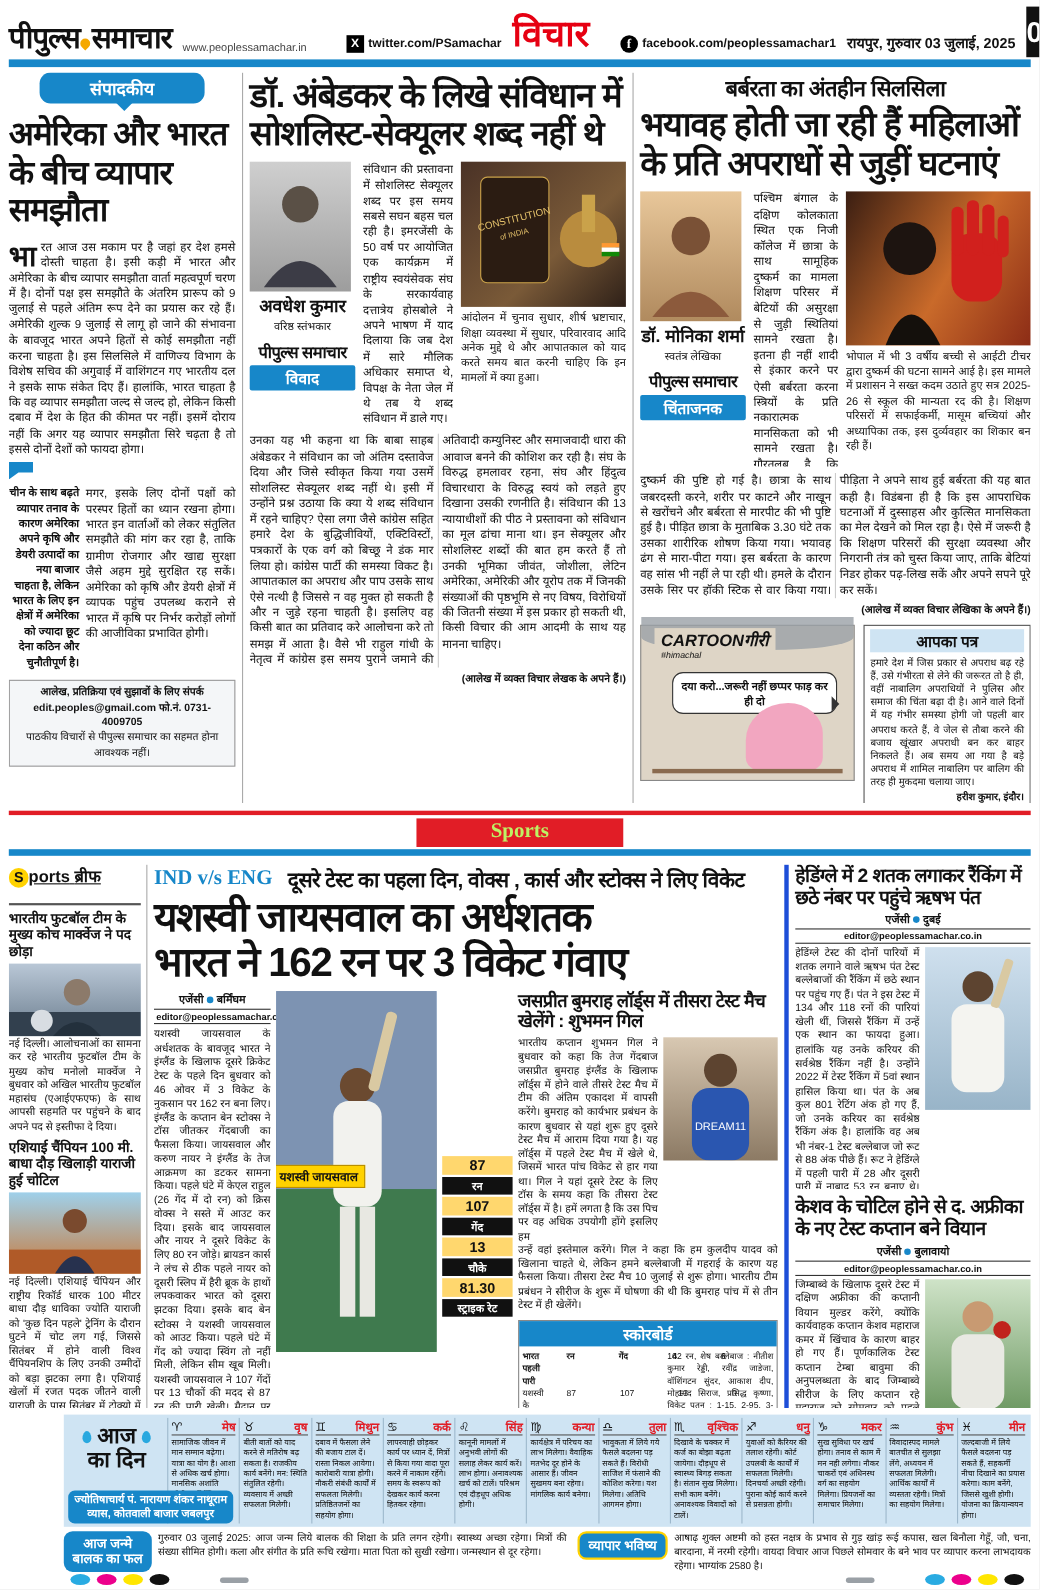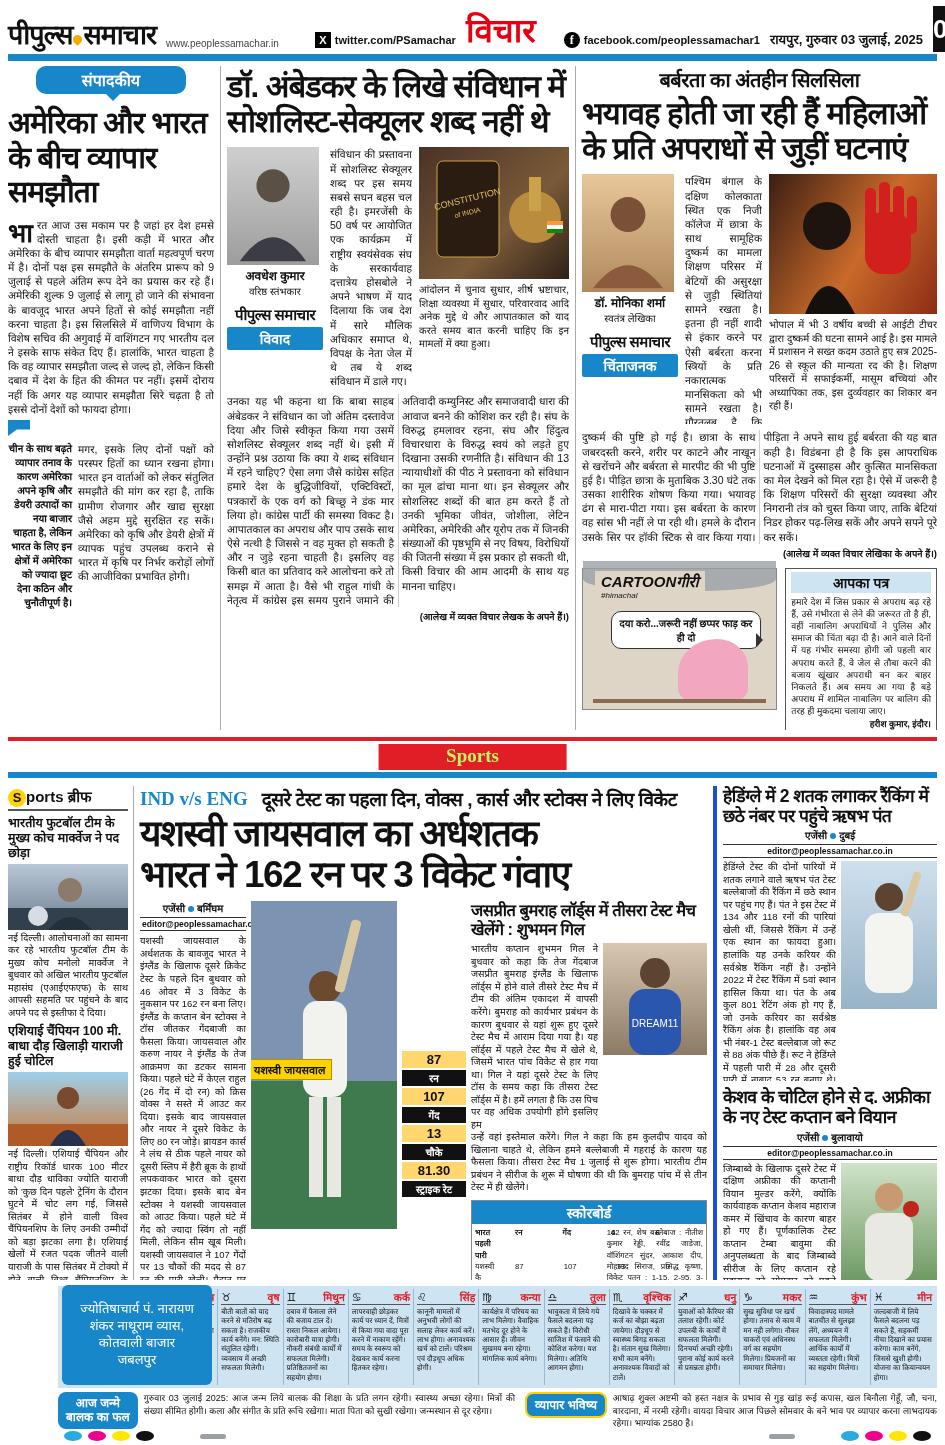--- a/index.html
+++ b/index.html
@@ -44,21 +44,21 @@
   .side-note { width:64px; flex:none; font-size:10px; font-weight:bold; line-height:1.4; text-align:right; }
   .pull-mark { width:22px; height:16px; background:#1787c9; clip-path:polygon(0 0,100% 0,100% 60%,40% 60%,0 100%); margin:4px 0; }
   .contact-box { border:1px solid #999; background:#f4f6f8; font-size:9.5px; text-align:center;
                  padding:4px 3px; margin-top:8px; line-height:1.45; }
   .contact-box b { display:block; }
 
   .kicker { font-size:20px; font-weight:bold; text-align:center; letter-spacing:-0.5px; }
   .big-head { font-size:31px; line-height:1.12; font-weight:bold; letter-spacing:-1px; margin:4px 0 8px; }
   .author-col { width:96px; flex:none; text-align:center; }
   .author-photo { width:92px; height:118px; display:block; }
-  .author-name { font-size:12px; font-weight:bold; margin-top:2px; }
+  .author-name { font-size:16px; font-weight:bold; margin-top:2px; }
   .author-role { font-size:10px; }
   .brand { font-size:15px; font-weight:bold; letter-spacing:-0.5px; margin-top:6px; white-space:nowrap; }
   .badge-blue { background:#1787c9; color:#fff; font-size:14px; font-weight:bold; text-align:center;
                 padding:2px 0; margin-top:3px; border-radius:2px; }
   .art-row { display:flex; gap:7px; }
   .art-col { flex:1; min-width:0; }
   .two-col { column-count:2; column-gap:8px; column-rule:1px solid #ccc; margin-top:6px; }
   .endnote { font-size:9.5px; font-weight:bold; text-align:right; margin-top:3px; }
   .img-caption { font-size:10px; line-height:1.35; text-align:justify; margin-top:4px; }
 
@@ -88,21 +88,21 @@
   .sports-banner { position:absolute; top:744px; left:50%; transform:translateX(-50%); background:#e11d26;
                    color:#bef264; font-family:"Liberation Serif",serif; font-weight:bold; font-size:19px;
                    padding:1px 68px 3px; }
   .blue-rule2 { position:absolute; top:772px; left:8px; right:8px; height:6px; background:#1787c9; }
 
   #sports { position:absolute; top:786px; left:8px; right:8px; height:494px; display:flex; overflow:hidden; }
   .brief-col { width:126px; flex:none; padding-right:5px; border-right:1px solid #aaa; }
   .sports-main { flex:1; min-width:0; padding:0 6px; }
   .sright-col { width:224px; flex:none; border-left:4px solid #1d4ed8; padding-left:6px; }
 
-  .brief-head { font-size:15px; font-weight:bold; border-bottom:2px solid #555; padding-bottom:2px; }
+  .brief-head { font-size:15px; font-weight:bold; border-bottom:2px solid #555; padding-bottom:14px;text-decoration:underline; }
   .s-circle { display:inline-flex; width:18px; height:18px; background:#ffd200; border-radius:50%;
               align-items:center; justify-content:center; font-size:13px; font-weight:bold; }
   .brief-art-head { font-size:12.5px; font-weight:bold; line-height:1.2; margin:5px 0 3px; }
   .brief-photo { width:100%; height:66px; margin:2px 0; }
   .small-txt { font-size:9.5px; line-height:1.32; text-align:justify; }
 
   .ind-eng { color:#1787c9; font-size:19px; font-weight:bold; font-family:"Liberation Serif",serif; }
   .match-kicker { font-size:19px; font-weight:bold; letter-spacing:-0.5px; }
   .match-head { font-size:37px; font-weight:bold; letter-spacing:-1.5px; line-height:1.1; margin:2px 0 6px; }
   .byline { font-size:10px; font-weight:bold; text-align:center; }
@@ -137,21 +137,21 @@
   .pant-photo { width:96px; height:148px; flex:none; }
   .mulder-photo { width:96px; height:118px; flex:none; }
 
   
   #horoscope { position:absolute; top:1286px; left:58px; right:8px; height:102px; background:#cfe4f3;
                display:flex; padding:3px 2px; }
   .h-left { width:92px; flex:none; text-align:center; position:relative; }
   .h-title { font-size:20px; font-weight:bold; line-height:1.1; margin-top:6px; }
   .drop { display:inline-block; width:8px; height:11px; background:#29a8df; border-radius:50% 50% 50% 50%/60% 60% 40% 40%; }
   .astro-badge { position:absolute; left:2px; right:-60px; bottom:0; background:#1787c9; color:#fff;
-                 font-size:13px; font-weight:normal; border-radius:6px; padding:16px; line-height:1.3; z-index:2; }
+                 font-size:10px; font-weight:bold; border-radius:6px; padding:2px; line-height:1.3; z-index:2; }
   .sign { flex:1; min-width:0; border-left:1px solid #9db8cc; padding:1px 3px; }
   .sign-top { display:flex; align-items:center; gap:2px; border-bottom:1px solid #555; }
   .sign-glyph { font-size:11px; }
   .sign-name { color:#e11d26; font-weight:bold; font-size:10.5px; margin-left:auto; }
   .sign-txt { font-size:7.2px; line-height:1.3; margin-top:2px; }
 
   
   #bottom-strip { position:absolute; top:1392px; left:58px; right:8px; height:44px; display:flex; gap:10px; }
   .b-cell { display:flex; gap:6px; align-items:flex-start; }
   .b-badge { background:#1787c9; color:#fff; font-size:12px; font-weight:bold; text-align:center;
@@ -194,20 +194,25 @@
     <article class="ed-col">
       <div class="ed-tab">संपादकीय</div>
       <h1 class="ed-head">अमेरिका और भारत के बीच व्यापार समझौता</h1>
       <div class="body-txt">
         <span class="dropcap">भा</span><span>रत आज उस मकाम पर है जहां हर देश हमसे दोस्ती चाहता है। इसी कड़ी में भारत और अमेरिका के बीच व्यापार समझौता वार्ता महत्वपूर्ण चरण में है। दोनों पक्ष इस समझौते के अंतरिम प्रारूप को 9 जुलाई से पहले अंतिम रूप देने का प्रयास कर रहे हैं। अमेरिकी शुल्क 9 जुलाई से लागू हो जाने की संभावना के बावजूद भारत अपने हितों से कोई समझौता नहीं करना चाहता है। इस सिलसिले में वाणिज्य विभाग के विशेष सचिव की अगुवाई में वाशिंगटन गए भारतीय दल ने इसके साफ संकेत दिए हैं। हालांकि, भारत चाहता है कि वह व्यापार समझौता जल्द से जल्द हो, लेकिन किसी दबाव में देश के हित की कीमत पर नहीं। इसमें दोराय नहीं कि अगर यह व्यापार समझौता सिरे चढ़ता है तो इससे दोनों देशों को फायदा होगा।</span>
       </div>
       <div class="pull-mark"></div>
       <div class="ed-flex">
         <div class="side-note">चीन के साथ बढ़ते व्यापार तनाव के कारण अमेरिका अपने कृषि और डेयरी उत्पादों का नया बाजार चाहता है, लेकिन भारत के लिए इन क्षेत्रों में अमेरिका को ज्यादा छूट देना कठिन और चुनौतीपूर्ण है।</div>
         <div class="body-txt" style="flex:1">मगर, इसके लिए दोनों पक्षों को परस्पर हितों का ध्यान रखना होगा। भारत इन वार्ताओं को लेकर संतुलित समझौते की मांग कर रहा है, ताकि ग्रामीण रोजगार और खाद्य सुरक्षा जैसे अहम मुद्दे सुरक्षित रह सकें। अमेरिका को कृषि और डेयरी क्षेत्रों में व्यापक पहुंच उपलब्ध कराने से भारत में कृषि पर निर्भर करोड़ों लोगों की आजीविका प्रभावित होगी।</div>
+      </div>
+      <div class="contact-box">
+        <b>आलेख, प्रतिक्रिया एवं सुझावों के लिए संपर्क</b>
+        <b>edit.peoples@gmail.com फो.नं. 0731-4009705</b>
+        <span>पाठकीय विचारों से पीपुल्स समाचार का सहमत होना आवश्यक नहीं।</span>
       </div>
     </article>
 
     <div class="vdiv"></div>
 
     <article class="mid-col">
       <h2 class="big-head">डॉ. अंबेडकर के लिखे संविधान में सोशलिस्ट-सेक्यूलर शब्द नहीं थे</h2>
       <div class="art-row">
         <div class="author-col">
           <span class="photo author-photo" style="background:linear-gradient(#cfcfcf,#9d9d9d)">
@@ -379,21 +384,21 @@
           <div class="sub-row">
             <p class="small-txt" style="flex:1;max-height:196px;overflow:hidden">भारतीय कप्तान शुभमन गिल ने बुधवार को कहा कि तेज गेंदबाज जसप्रीत बुमराह इंग्लैंड के खिलाफ लॉर्ड्स में होने वाले तीसरे टेस्ट मैच में टीम की अंतिम एकादश में वापसी करेंगे। बुमराह को कार्यभार प्रबंधन के कारण बुधवार से यहां शुरू हुए दूसरे टेस्ट मैच में आराम दिया गया है। यह लॉर्ड्स में पहले टेस्ट मैच में खेले थे, जिसमें भारत पांच विकेट से हार गया था। गिल ने यहां दूसरे टेस्ट के लिए टॉस के समय कहा कि तीसरा टेस्ट लॉर्ड्स में है। हमें लगता है कि उस पिच पर वह अधिक उपयोगी होंगे इसलिए हम</p>
             <span class="photo bumrah-photo" style="background:linear-gradient(#d8c8b2,#8c7a64)">
               <svg viewBox="0 0 104 112">
                   <circle cx="52" cy="30" r="15" fill="#5d4430"></circle>
                   <rect x="26" y="46" width="52" height="66" rx="16" fill="#2a56b0"></rect>
                   <text x="52" y="84" fill="#fff" font-size="10" text-anchor="middle">DREAM11</text>
                 </svg>
             </span>
           </div>
-          <p class="small-txt" style="max-height:110px;overflow:hidden">उन्हें वहां इस्तेमाल करेंगे। गिल ने कहा कि हम कुलदीप यादव को खिलाना चाहते थे, लेकिन हमने बल्लेबाजी में गहराई के कारण यह फैसला किया। तीसरा टेस्ट मैच 1 जुलाई से शुरू होगा। भारतीय टीम प्रबंधन ने सीरीज के शुरू में घोषणा की थी कि बुमराह पांच में से तीन टेस्ट में ही खेलेंगे।</p>
+          <p class="small-txt" style="max-height:110px;overflow:hidden">उन्हें वहां इस्तेमाल करेंगे। गिल ने कहा कि हम कुलदीप यादव को खिलाना चाहते थे, लेकिन हमने बल्लेबाजी में गहराई के कारण यह फैसला किया। तीसरा टेस्ट मैच 10 जुलाई से शुरू होगा। भारतीय टीम प्रबंधन ने सीरीज के शुरू में घोषणा की थी कि बुमराह पांच में से तीन टेस्ट में ही खेलेंगे।</p>
 
           <div class="score-box">
             <div class="score-head">स्कोरबोर्ड</div>
             <div class="score-body">
               <div class="score-table">
                 <div class="srow hdr">
                   <span class="n">भारत पहली पारी</span>
                   <span class="c">रन</span>
                   <span class="c">गेंद</span>
                   <span class="c">4</span>

